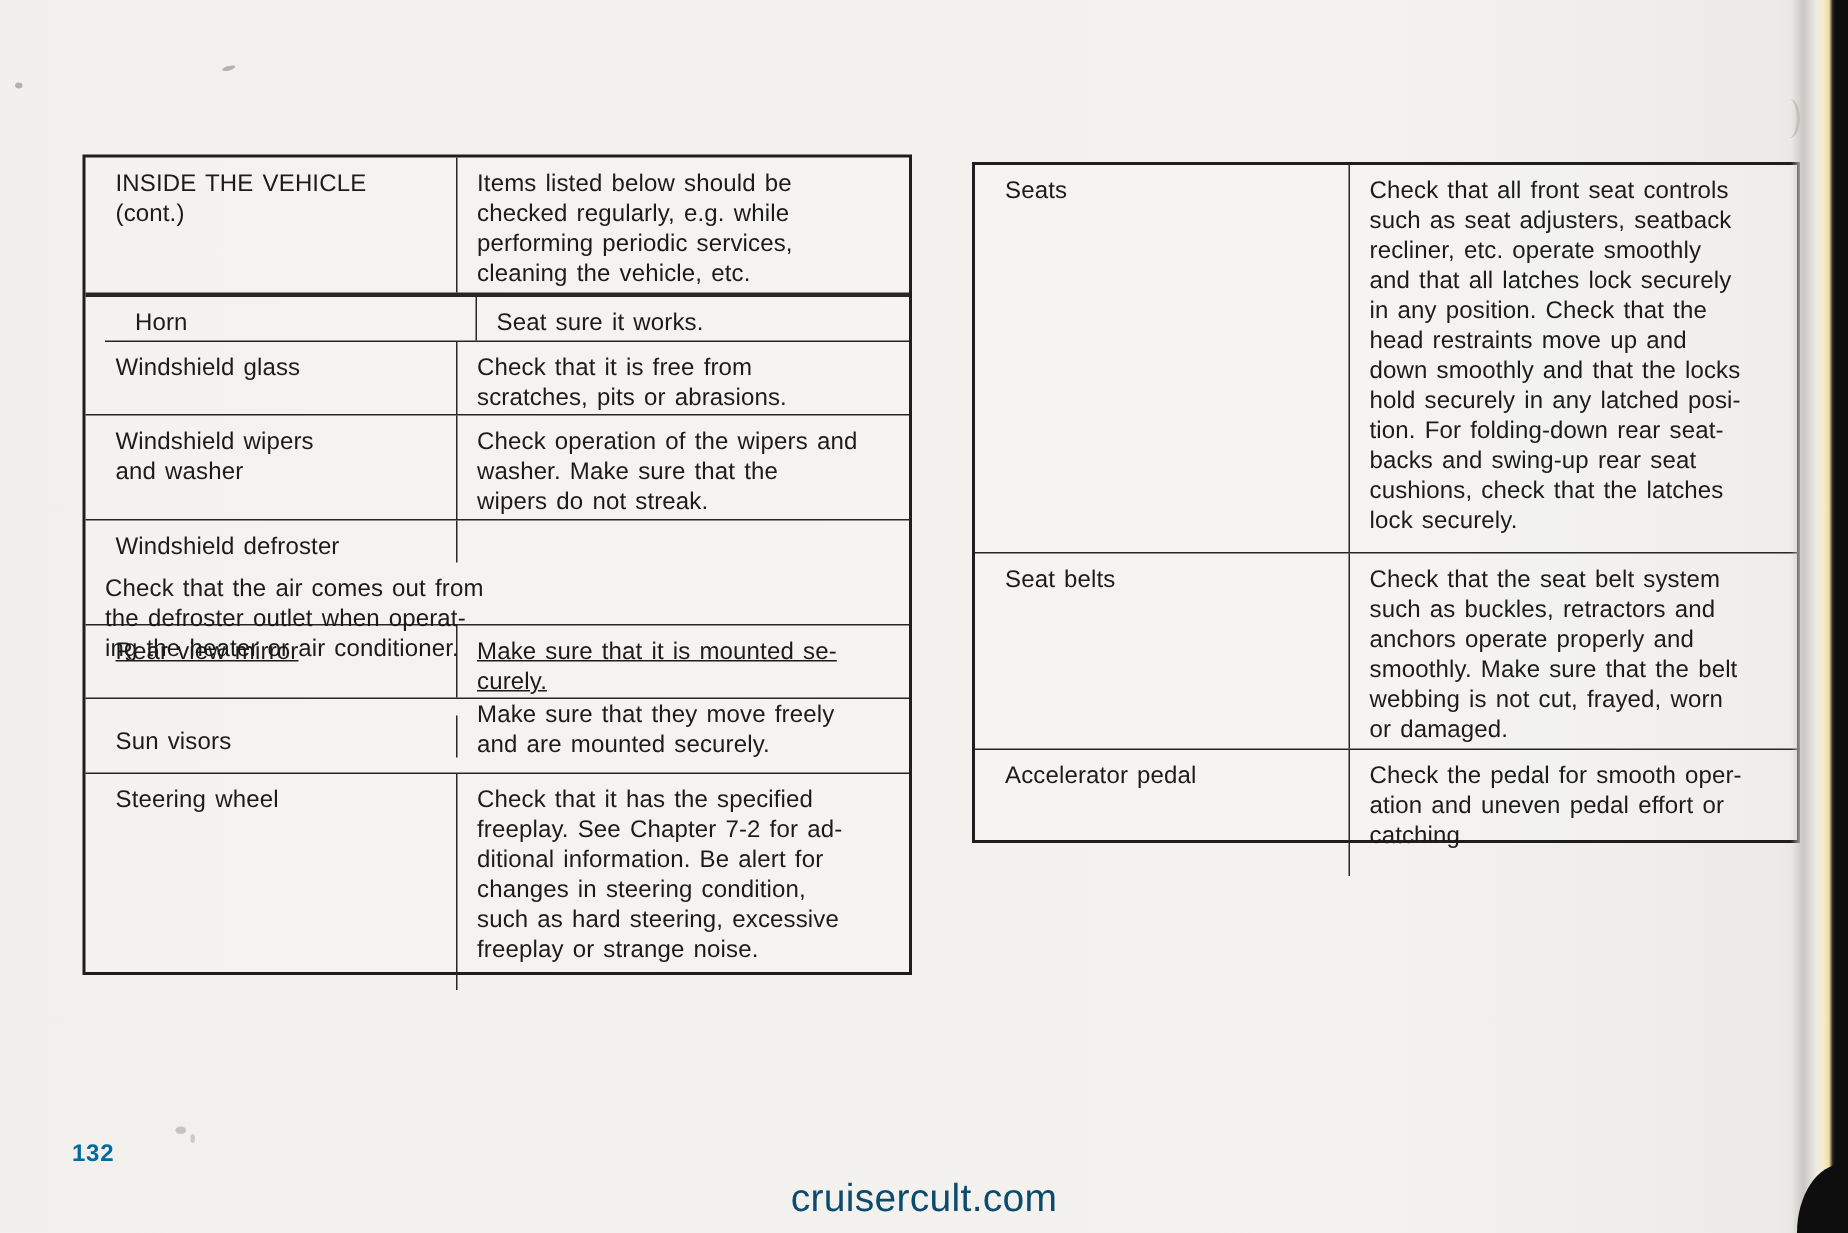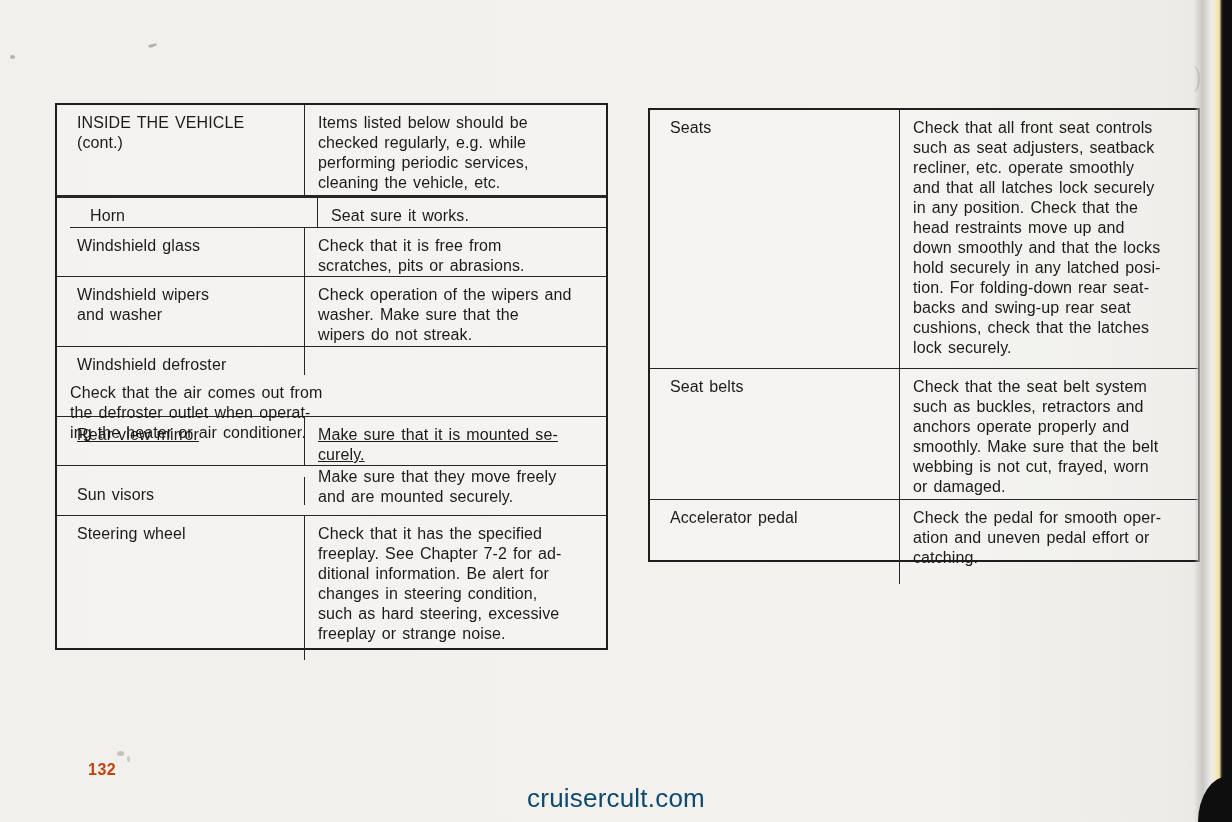--- a/index.html
+++ b/index.html
@@ -77,23 +77,22 @@
   .rh0 { height: 259px; }
   .rh1 { height: 131px; }
 
   
   .page-number {
     position: absolute;
     left: 48px;
     top: 761px;
     font-size: 16px;
     font-weight: bold;
-    color: #c2410c;
+    color: #0369a1;
     letter-spacing: 0.5px;
-    margin-left: 40px;
   }
   .watermark {
     position: absolute;
     left: 50%;
     transform: translateX(-50%);
     top: 783px;
     font-size: 26px;
     color: #0c4a6e;
     letter-spacing: 0.2px;
   }

